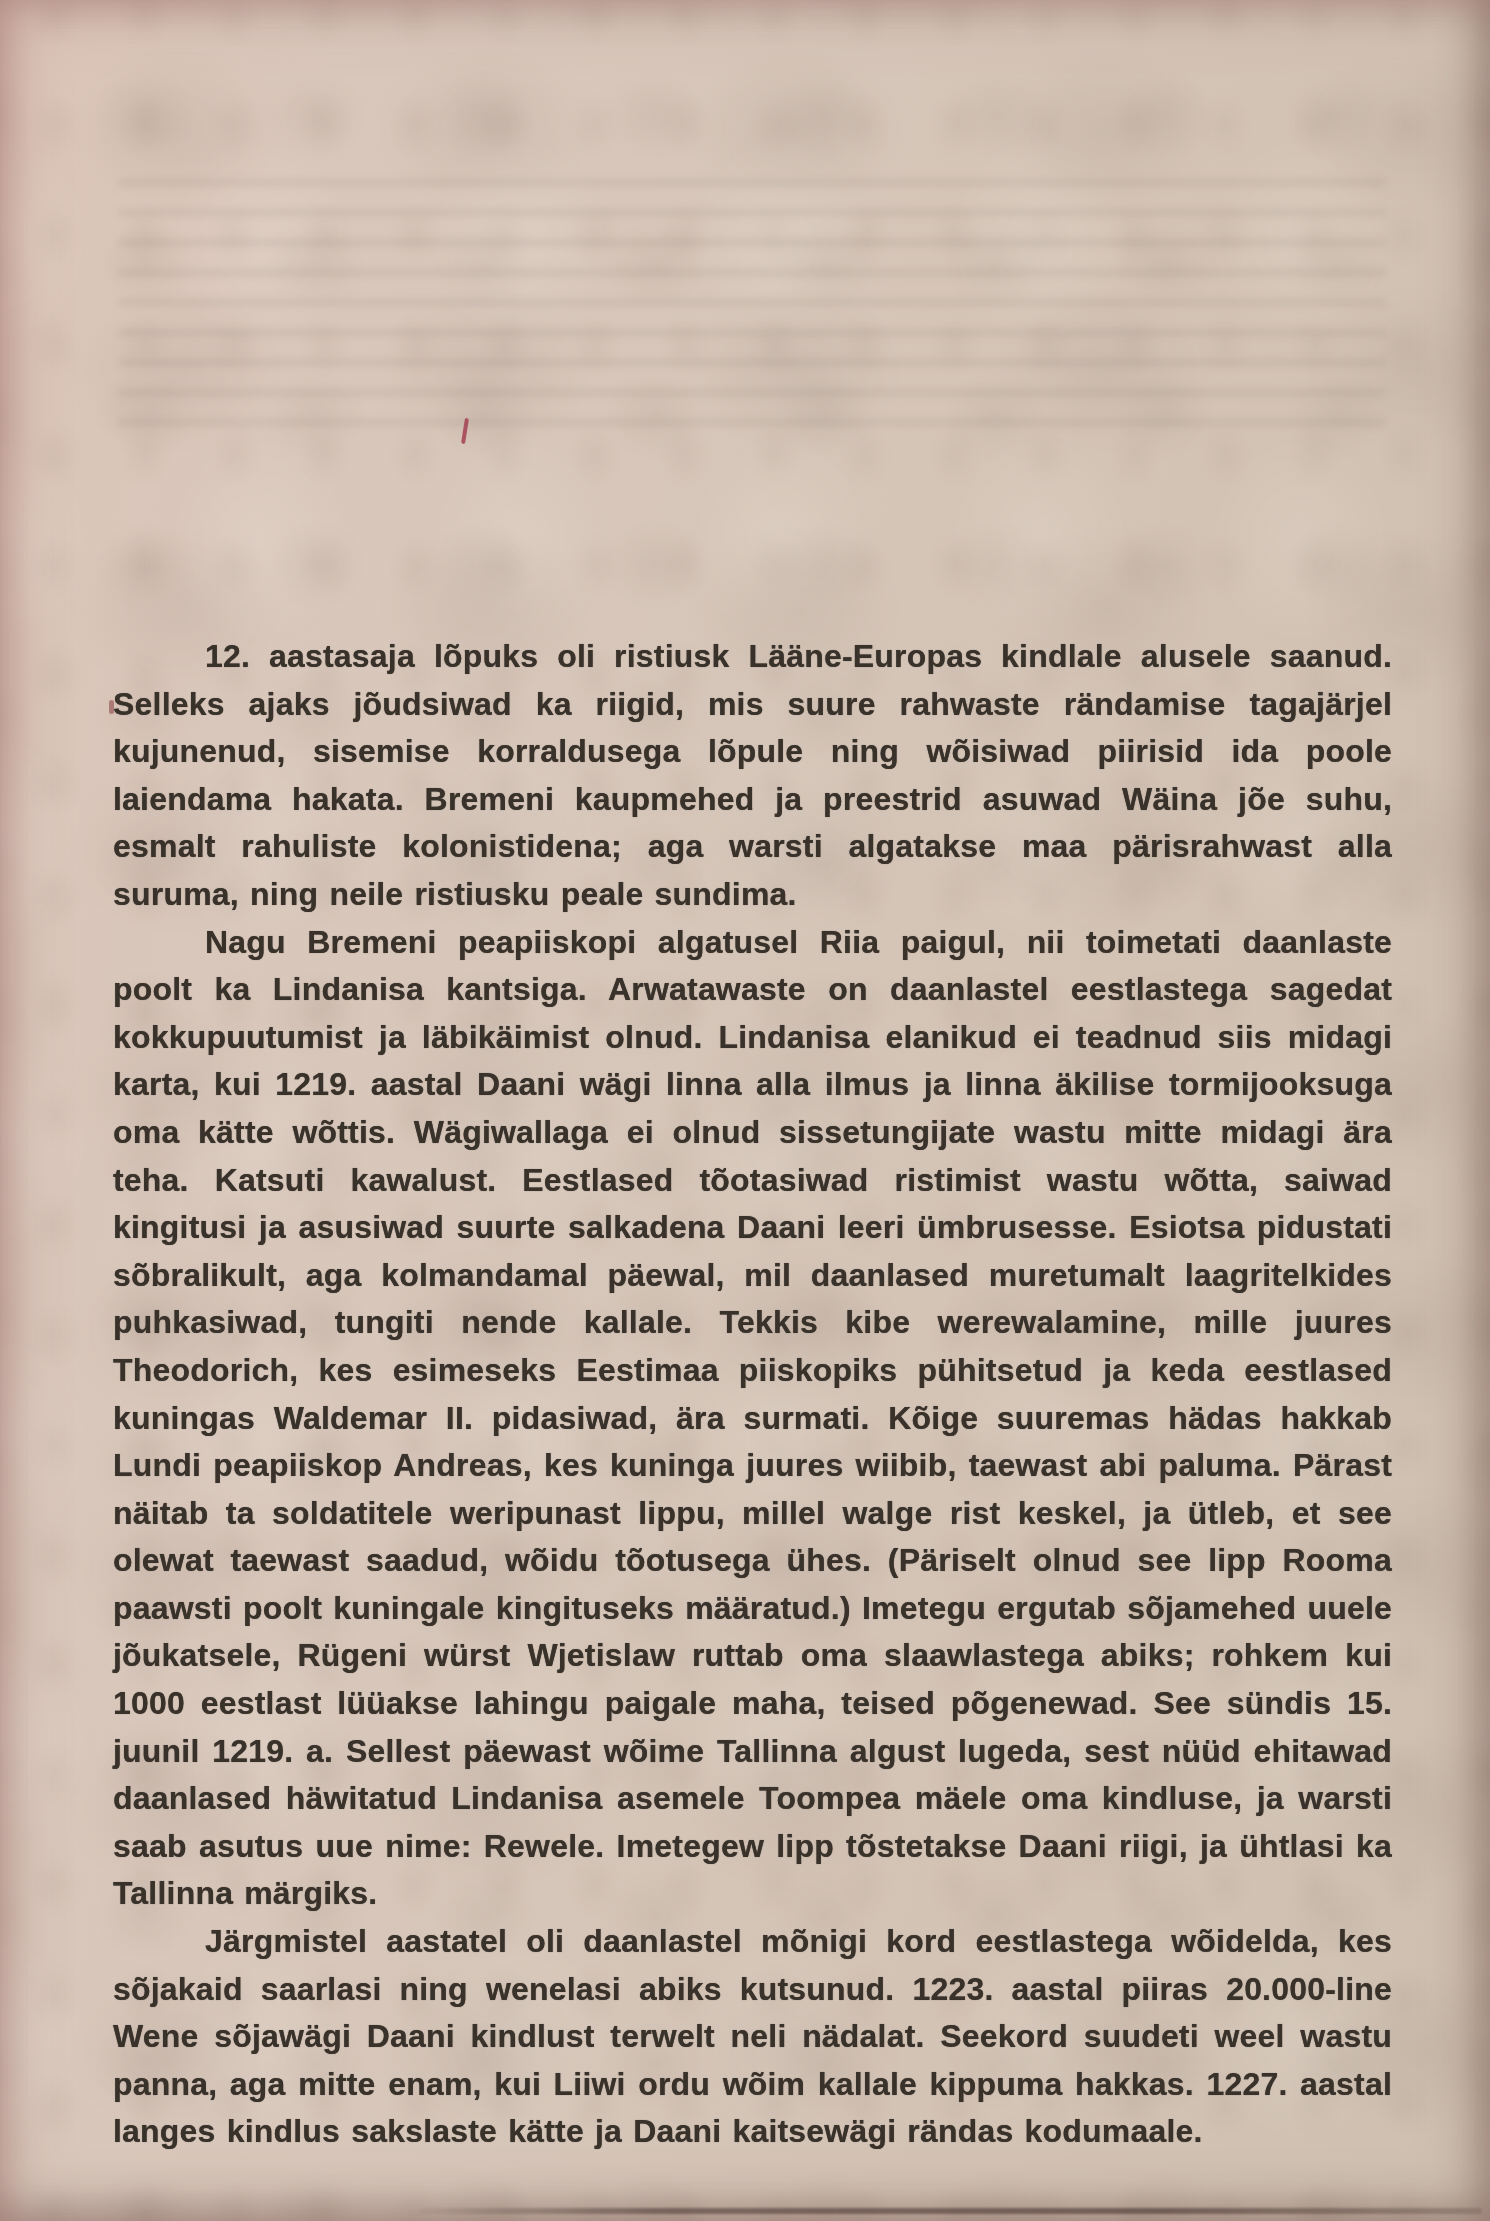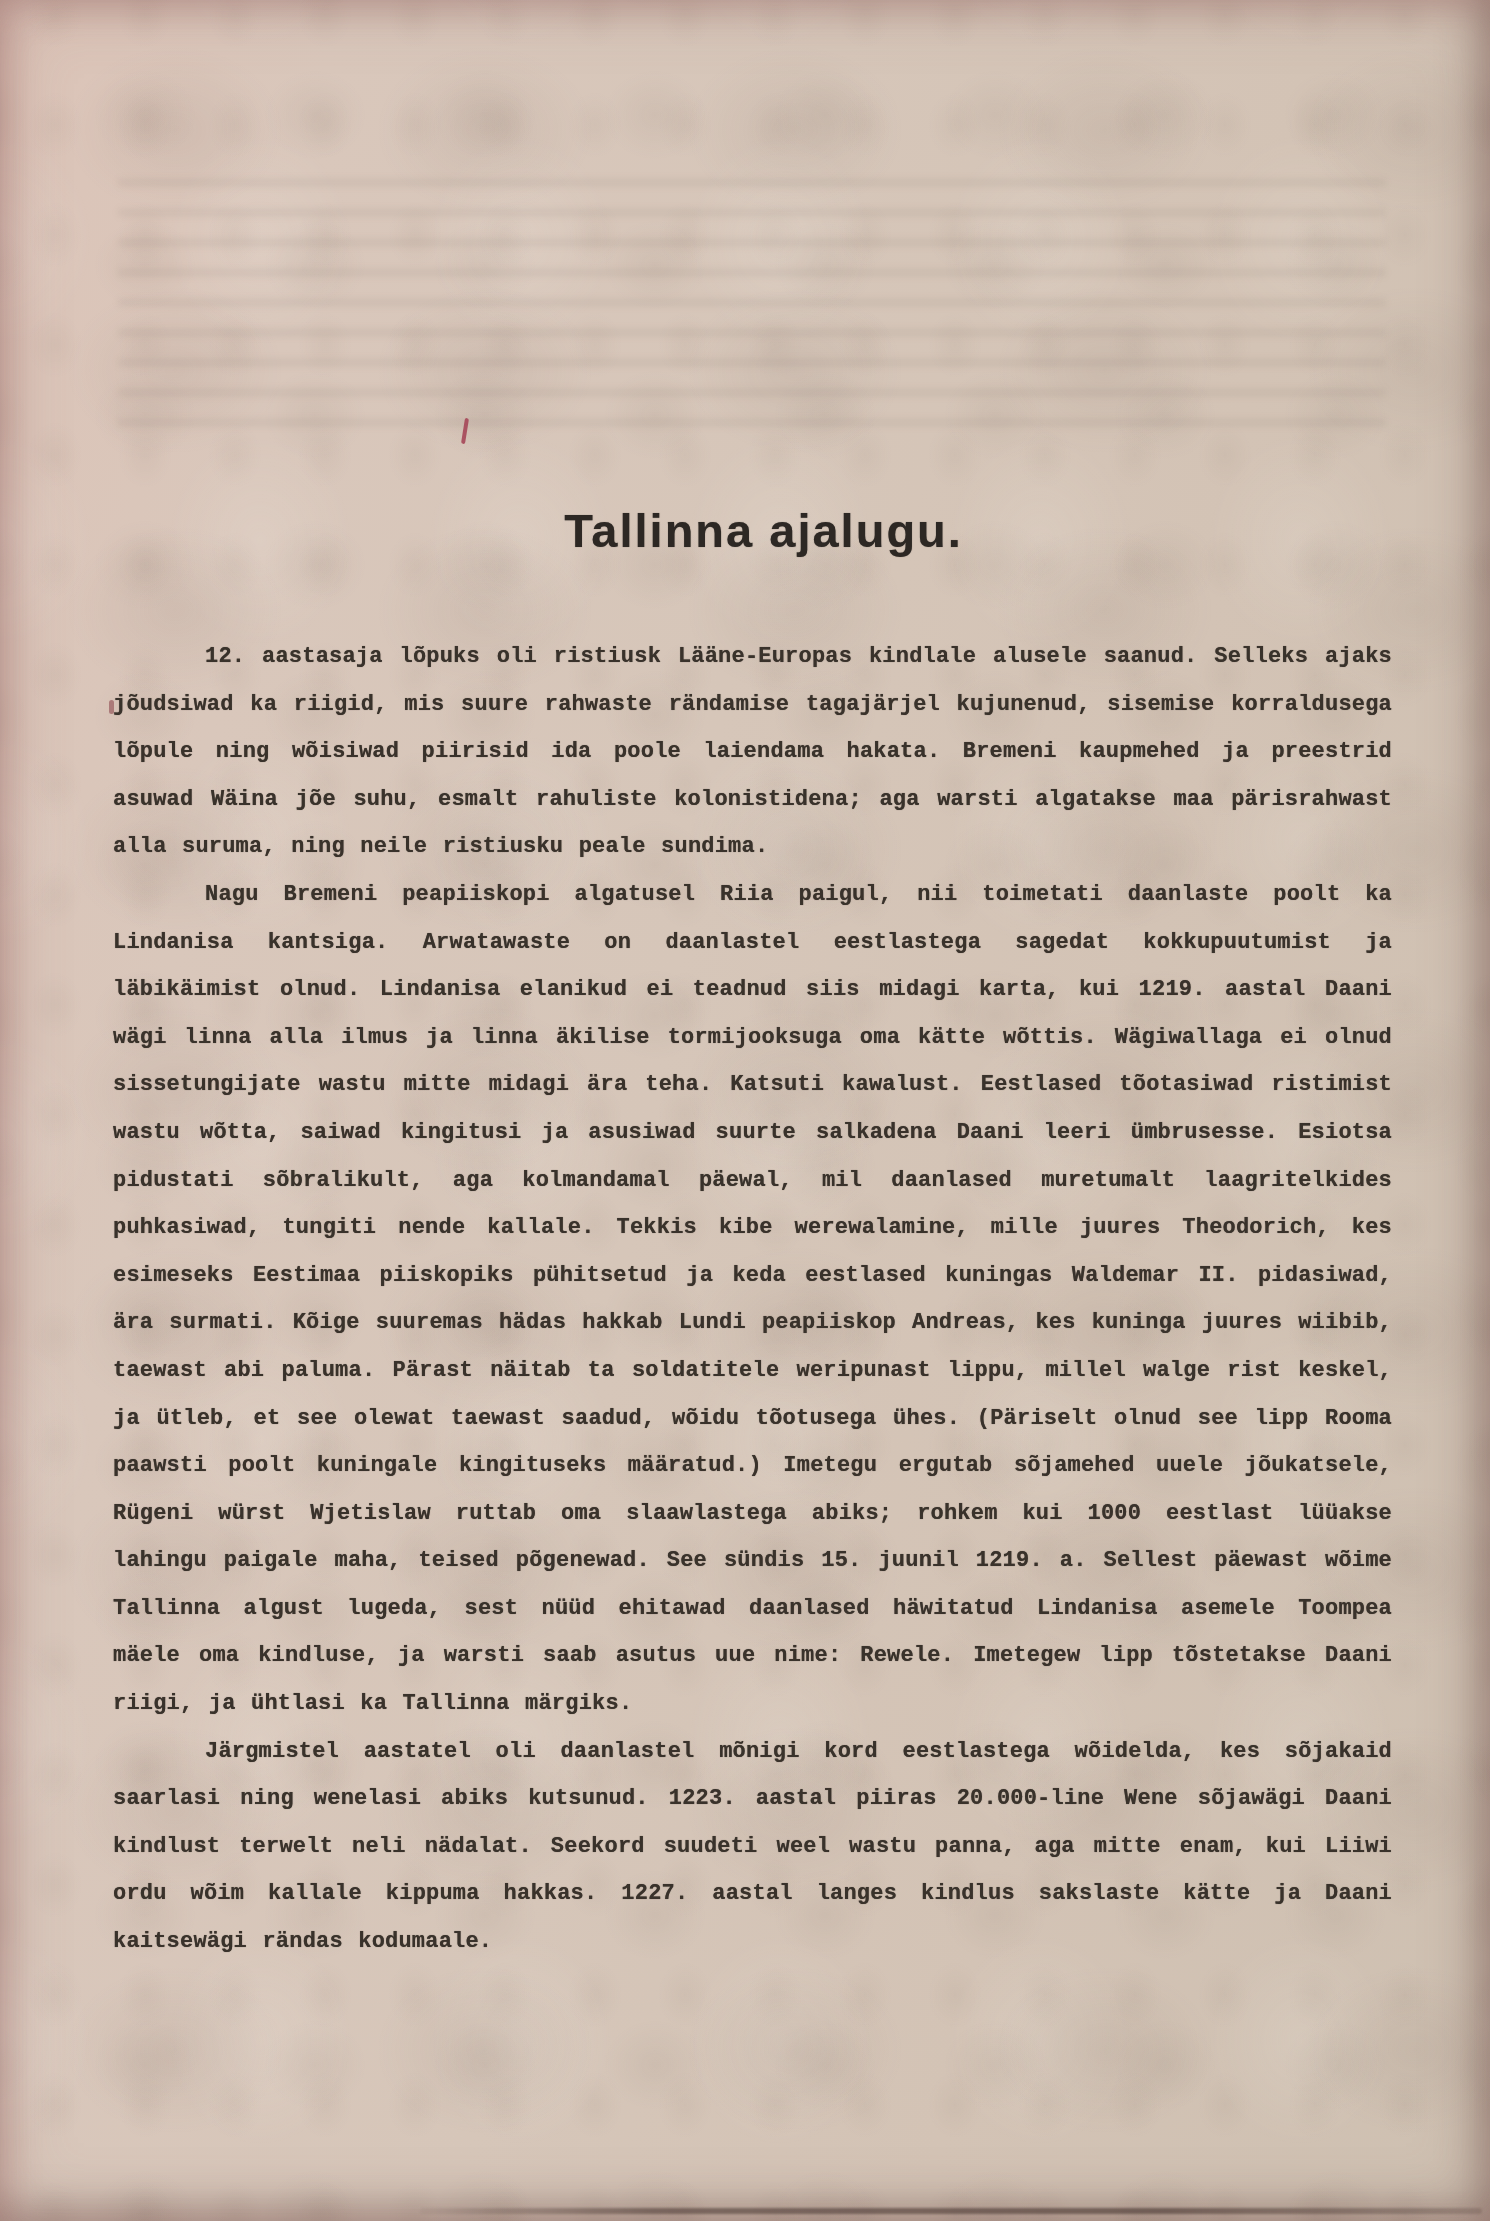--- a/index.html
+++ b/index.html
@@ -106,39 +106,38 @@
     position: absolute;
     top: 633px;
     left: 113px;
     width: 1279px;
     color: #39322b;
   }
   .content p {
     margin: 0;
     text-indent: 92px;
     text-align: justify;
-    font-family: Liberation Mono, monospace;
+    font-family: Liberation Sans, sans-serif;
     font-weight: 700;
-    font-size: 22px;
+    font-size: 32px;
     line-height: 47.6px;
     word-spacing: 2px;
     letter-spacing: 0.2px;
     text-shadow: 0 0 0.8px rgba(57,50,43,0.8);
   }
 </style>
 </head>
 <body>
 
 <div class="page">
   <div class="grain"></div>
   <div class="bleed"></div>
   <div class="red-mark"></div>
   <div class="red-dot"></div>
 
-  <div class="title">Tallinna ajalugu.</div>
 
   <div class="content" style="color: rgb(57, 50, 43);">
       <p><span>12. aastasaja lõpuks oli ristiusk Lääne-Europas kindlale alusele saanud. Selleks ajaks jõudsiwad ka riigid, mis suure rahwaste rändamise tagajärjel kujunenud, sisemise korraldusega lõpule ning wõisiwad piirisid ida poole laiendama hakata. Bremeni kaupmehed ja preestrid asuwad Wäina jõe suhu, esmalt rahuliste kolonistidena;  aga warsti algatakse maa pärisrahwast alla suruma, ning neile ristiusku peale sundima.</span></p>
       <p><span>Nagu Bremeni peapiiskopi algatusel Riia paigul, nii toimetati daanlaste poolt ka Lindanisa kantsiga. Arwatawaste on daanlastel eestlastega sagedat kokkupuutumist ja läbikäimist olnud. Lindanisa elanikud ei teadnud siis midagi karta, kui 1219. aastal Daani wägi linna alla ilmus ja linna äkilise tormijooksuga oma kätte wõttis. Wägiwallaga ei olnud sissetungijate wastu mitte midagi ära teha. Katsuti kawalust. Eestlased tõotasiwad ristimist wastu wõtta, saiwad kingitusi ja asusiwad suurte salkadena Daani leeri ümbrusesse. Esiotsa pidustati sõbralikult, aga kolmandamal päewal, mil daanlased muretumalt laagritelkides puhkasiwad, tungiti nende kallale. Tekkis kibe werewalamine, mille juures Theodorich, kes esimeseks Eestimaa piiskopiks pühitsetud ja keda eestlased kuningas Waldemar II. pidasiwad, ära surmati. Kõige suuremas hädas hakkab Lundi peapiiskop Andreas, kes kuninga juures wiibib, taewast abi paluma. Pärast näitab ta soldatitele weripunast lippu, millel walge rist keskel, ja ütleb, et see olewat taewast saadud, wõidu tõotusega ühes. (Päriselt olnud see lipp Rooma paawsti poolt kuningale kingituseks määratud.) Imetegu ergutab sõjamehed uuele jõukatsele, Rügeni würst Wjetislaw ruttab oma slaawlastega abiks; rohkem kui 1000 eestlast lüüakse lahingu paigale maha, teised põgenewad. See sündis 15. juunil 1219. a. Sellest päewast wõime Tallinna algust lugeda, sest nüüd ehitawad daanlased häwitatud Lindanisa asemele Toompea mäele oma kindluse, ja warsti saab asutus uue nime:  Rewele. Imetegew lipp tõstetakse Daani riigi, ja ühtlasi ka Tallinna märgiks.</span></p>
       <p><span>Järgmistel aastatel oli daanlastel mõnigi kord eestlastega wõidelda, kes sõjakaid saarlasi ning wenelasi abiks kutsunud. 1223. aastal piiras 20.000-line Wene sõjawägi Daani kindlust terwelt neli nädalat. Seekord suudeti weel wastu panna, aga mitte enam, kui Liiwi ordu wõim kallale kippuma hakkas. 1227. aastal langes kindlus sakslaste kätte ja Daani kaitsewägi rändas kodumaale.</span></p>
     </div>
 
   <div class="bottom-edge"></div>
   <div class="vignette"></div>
 </div>

